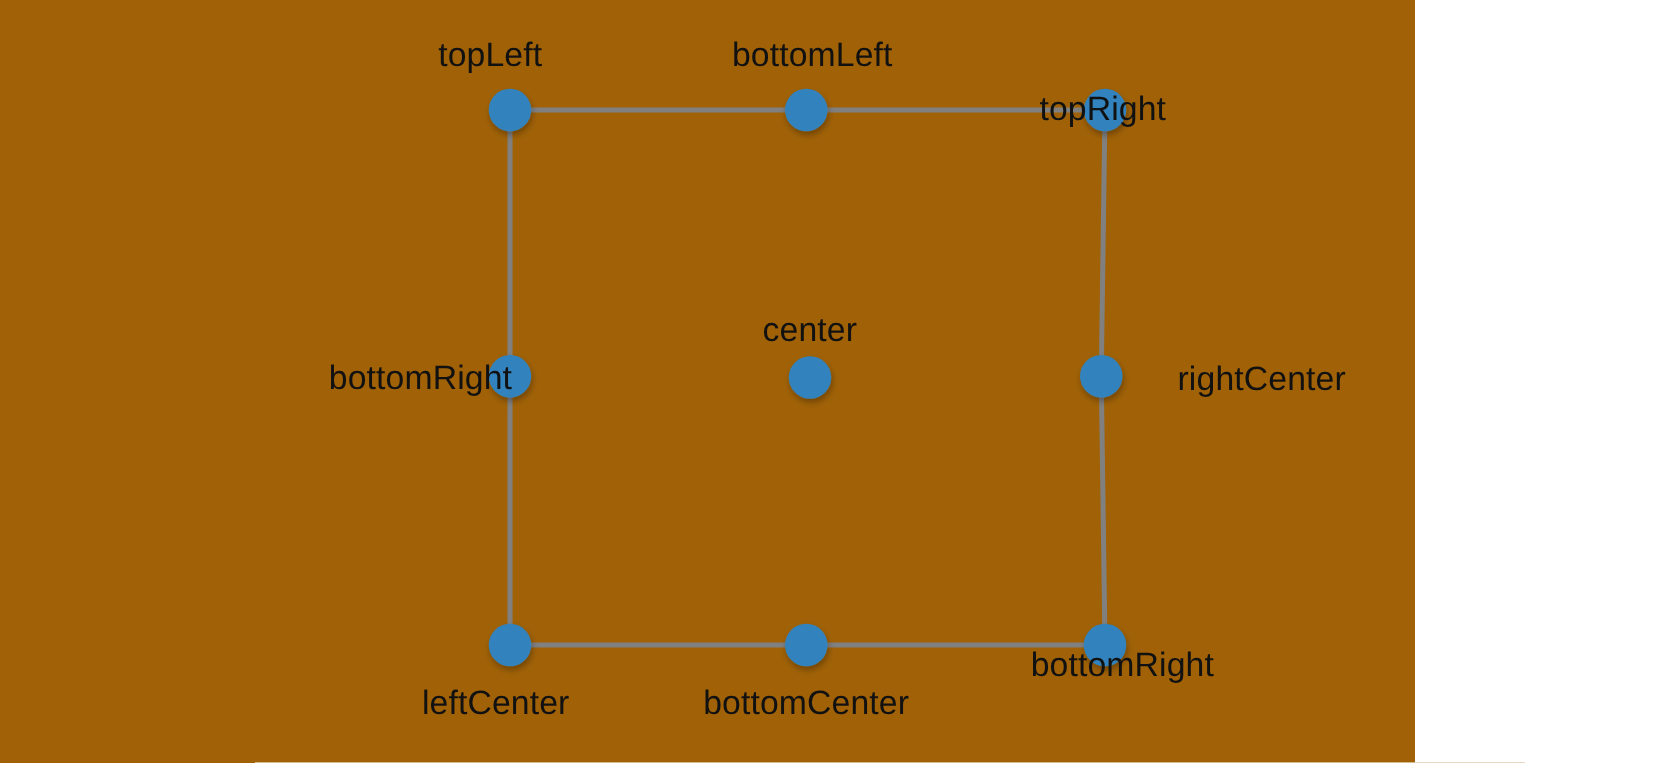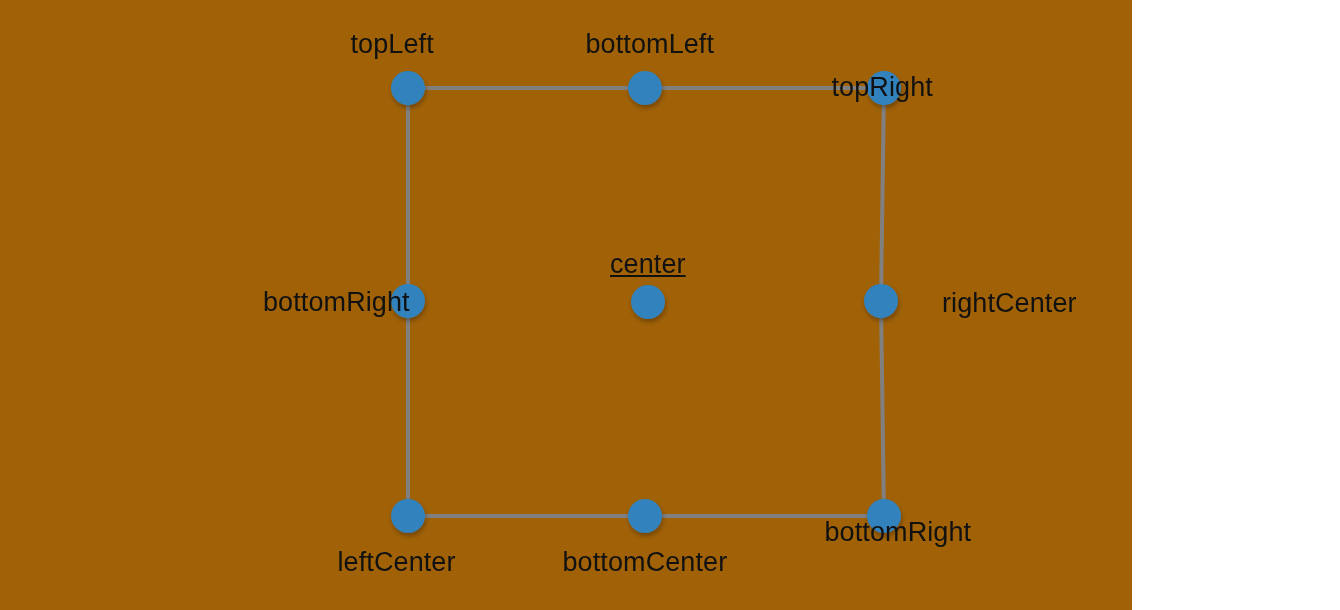--- a/index.html
+++ b/index.html
@@ -67,20 +67,20 @@
         <circle cx="645" cy="516" r="17" fill="#3282bd" filter="url(#node-shadow)"></circle>
         <circle cx="884" cy="516" r="17" fill="#3282bd" filter="url(#node-shadow)"></circle>
       </g>
   </svg>
 
   <div id="label-layer">
       <div class="node-label" style="color: rgb(17, 17, 17); font-size: 27px; top: 31px; left: 350.5px;">topLeft</div>
       <div class="node-label" style="color: rgb(17, 17, 17); font-size: 27px; top: 31px; left: 585.5px;">bottomLeft</div>
       <div class="node-label" style="color: rgb(17, 17, 17); font-size: 27px; top: 34px; left: 831.5px; margin-top: 40px;">topRight</div>
       <div class="node-label" style="color: rgb(17, 17, 17); font-size: 27px; top: 289px; left: 263px;">bottomRight</div>
-      <div class="node-label" style="color: rgb(17, 17, 17); font-size: 27px; top: 251px; left: 610px; text-decoration: underline;">center</div>
+      <div class="node-label" style="color: rgb(17, 17, 17); font-size: 27px; top: 251px; left: 610px;">center</div>
       <div class="node-label" style="color: rgb(17, 17, 17); font-size: 27px; top: 290px; left: 906px; margin-left: 36px;">rightCenter</div>
       <div class="node-label" style="color: rgb(17, 17, 17); font-size: 27px; top: 549px; left: 337.5px;">leftCenter</div>
       <div class="node-label" style="color: rgb(17, 17, 17); font-size: 27px; top: 549px; left: 562.5px;">bottomCenter</div>
       <div class="node-label" style="color: rgb(17, 17, 17); font-size: 27px; top: 519px; left: 824.5px;">bottomRight</div>
     </div>
 
 </div>
 
 </body></html>

